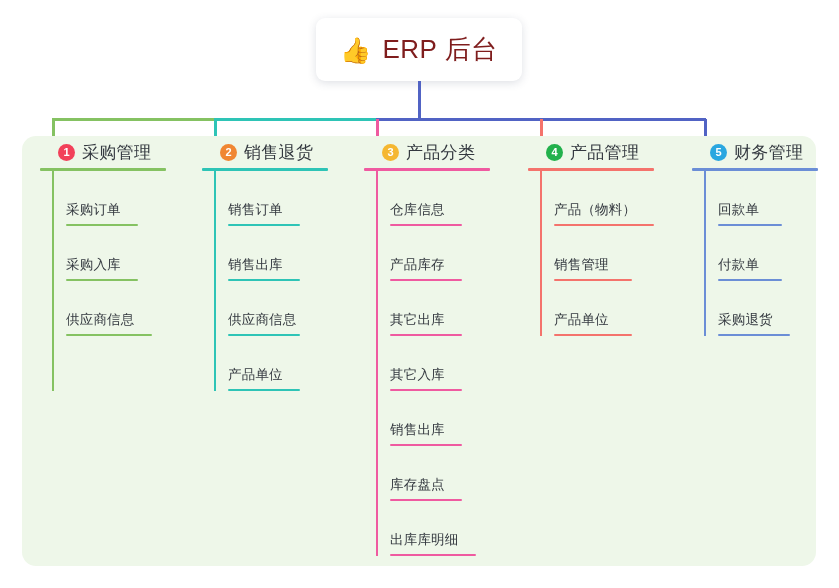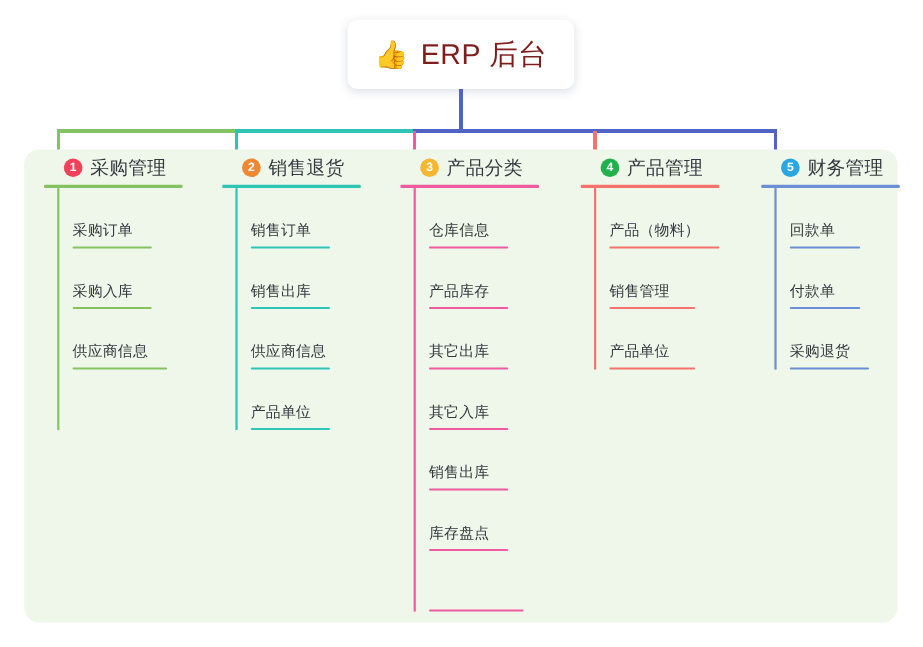--- a/index.html
+++ b/index.html
@@ -254,20 +254,21 @@
           </div>
           <div class="item">
             <div class="item-label">销售出库</div>
             <div class="item-rule" style="background: rgb(239, 90, 160); width: 72px;"></div>
           </div>
           <div class="item">
             <div class="item-label">库存盘点</div>
             <div class="item-rule" style="background: rgb(239, 90, 160); width: 72px;"></div>
           </div>
           <div class="item">
+            <div class="item-label">出库库明细</div>
             <div class="item-rule" style="background: rgb(239, 90, 160); width: 86px;"></div>
           </div>
         </div>
       </div>
       <div class="column col-3">
         <div class="col-head">
           <span class="badge" style="background: rgb(34, 177, 76);">4</span>
           <span class="col-title">产品管理</span>
         </div>
         <div class="col-rule" style="background: rgb(244, 115, 108);"></div>

